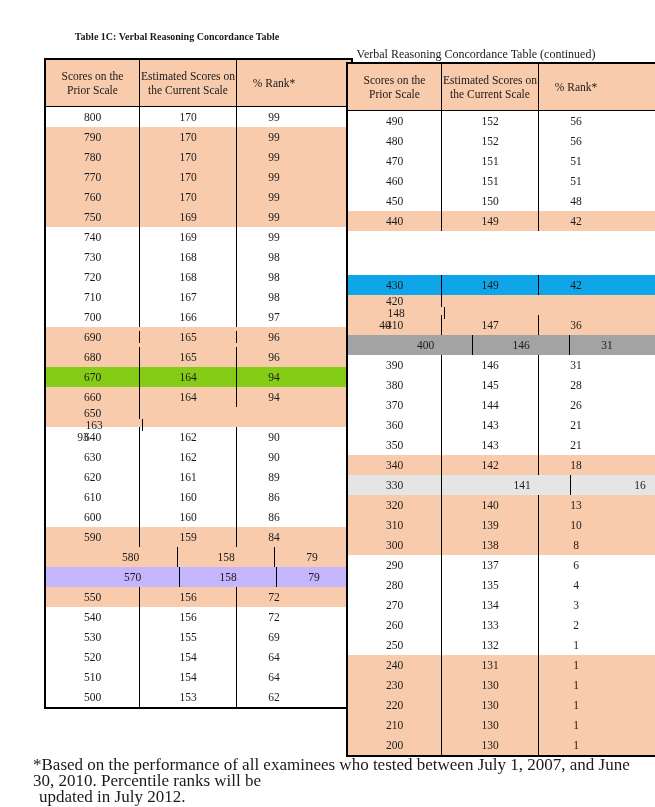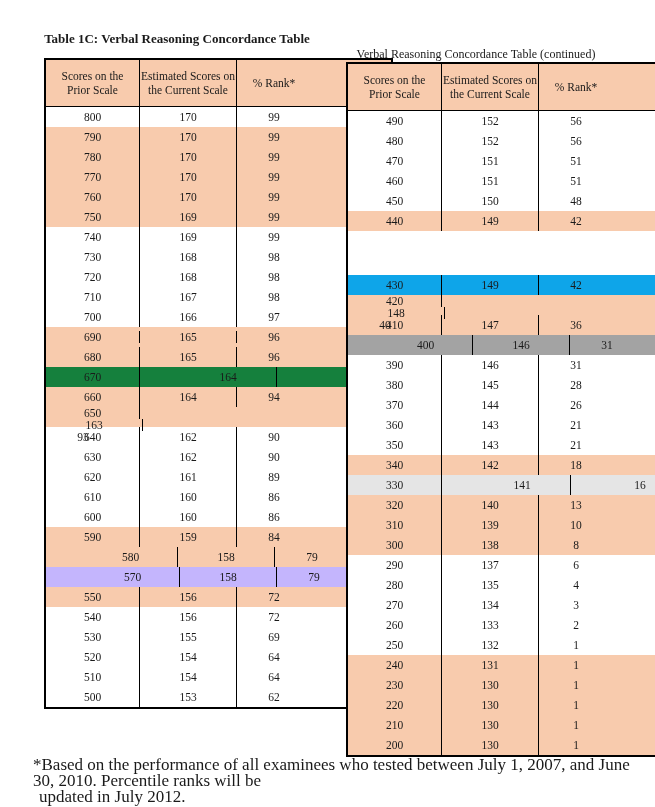--- a/index.html
+++ b/index.html
@@ -8,21 +8,21 @@
     width:655px; height:807px;
     background:#ffffff;
     font-family:"Liberation Serif","DejaVu Serif",serif;
     color:#1a1a1a;
     margin:0 auto;
     overflow:hidden;
   }
   .table-title {
     position:absolute;
     text-align:center;
-    font-size:13px;
+    font-size:10px;
     white-space:nowrap;
   }
   .left-title { top:31px; left:44px; width:266px; font-weight:bold; }
   .right-title { top:47px; left:340px; width:272px; font-weight:normal; font-size:12px; }
 
   .ctable {
     position:absolute;
     border:2px solid #000;
     background:#fff;
   }
@@ -133,21 +133,21 @@
         <div class="trow" style="background: rgb(248, 203, 173); align-items: center;">
           <div class="tcell c0">690</div>
           <div class="tcell c1">165</div>
           <div class="tcell c2">96</div>
         </div>
         <div class="trow" style="background: rgb(248, 203, 173);">
           <div class="tcell c0">680</div>
           <div class="tcell c1">165</div>
           <div class="tcell c2">96</div>
         </div>
-        <div class="trow" style="background: #15803d; gap: 40px;">
+        <div class="trow" style="background: #84cc16;">
           <div class="tcell c0">670</div>
           <div class="tcell c1">164</div>
           <div class="tcell c2">94</div>
         </div>
         <div class="trow" style="background: rgb(248, 203, 173);">
           <div class="tcell c0">660</div>
           <div class="tcell c1">164</div>
           <div class="tcell c2">94</div>
         </div>
         <div class="trow" style="background: rgb(248, 203, 173); flex-direction: column;">

